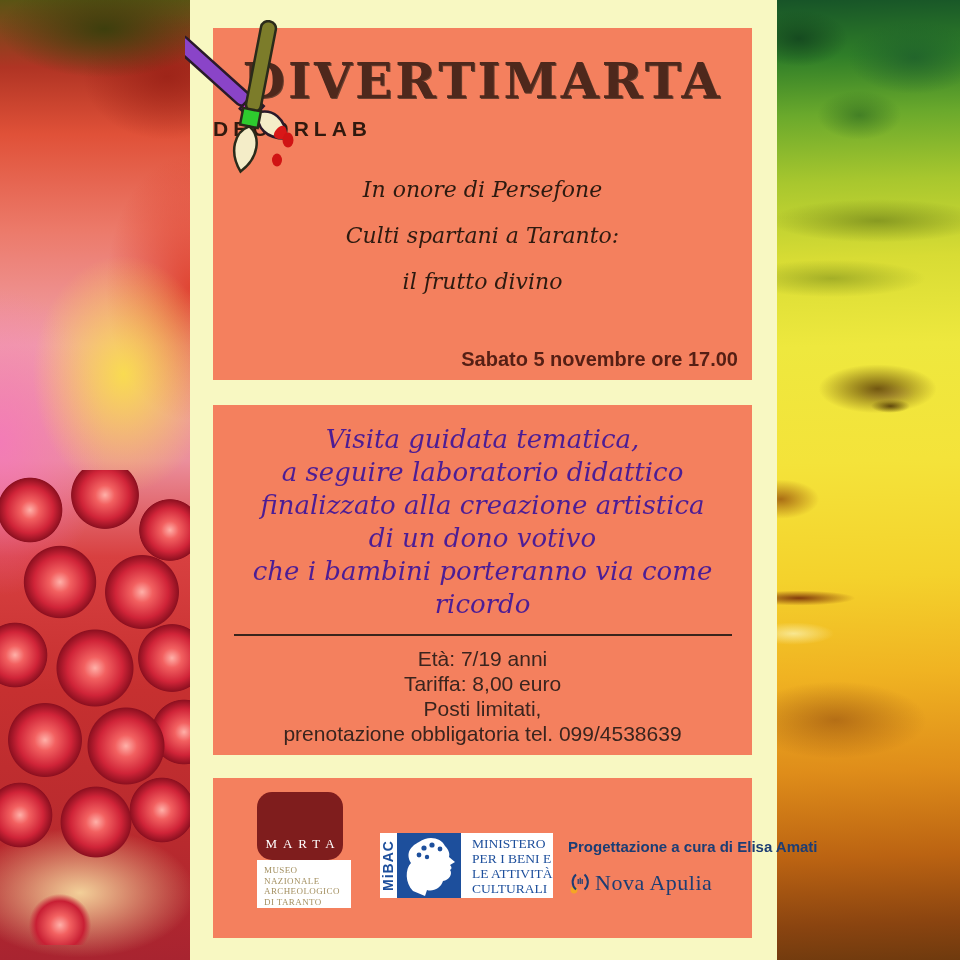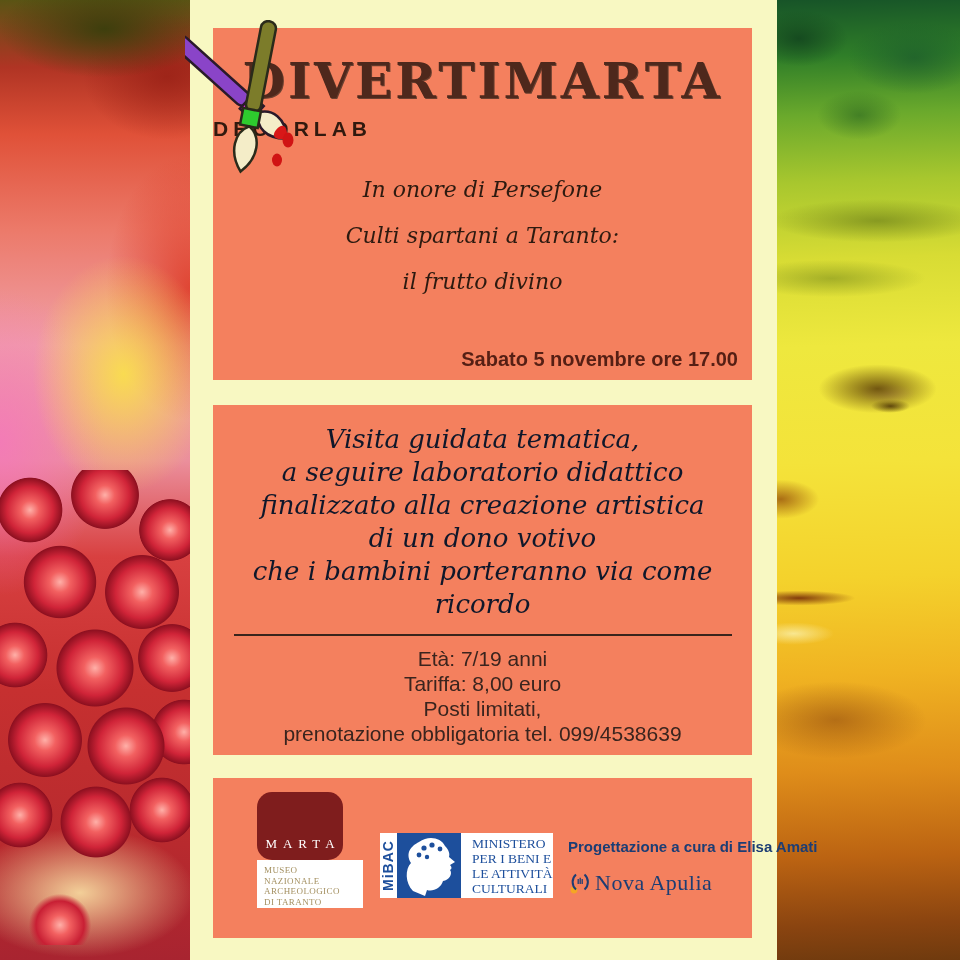--- a/index.html
+++ b/index.html
@@ -77,35 +77,35 @@
   }
   .script1{margin-top:26px;text-align:center;color:#2d1a10;
     font-family:"DejaVu Serif",serif;font-style:italic;}
   .script1 p{margin:0;font-size:22px;line-height:46px;}
   .date{
     position:absolute;right:14px;bottom:9px;
     font-size:20px;font-weight:bold;color:#551f14;
     font-family:"Liberation Sans",sans-serif;
   }
   
-  .script2{padding-top:18px;text-align:center;color:#0f172a;
+  .script2{padding-top:18px;text-align:center;color:#4c1d95;
     font-family:"DejaVu Serif",serif;font-style:italic;}
   .script2 p{margin:0;font-size:26px;line-height:33px;}
   .divider{width:498px;margin:13px auto 10px auto;border-top:2px solid #3a241c;}
   .details{text-align:center;color:#3a241e;}
   .details p{margin:0;font-size:21px;line-height:25px;}
   
   .marta{position:absolute;left:44px;top:14px;width:86px;}
   .marta-top{width:86px;height:68px;background:#7f1d1d;position:relative;border-radius:15px;}
   .marta-name{
     position:absolute;left:0;right:0;bottom:8px;text-align:center;
     color:#fff;font-size:13px;letter-spacing:6px;padding-left:6px;
     font-family:"Liberation Serif",serif;
   }
-  .marta-bottom{width:106px;height:48px;background:#fff;padding:5px 0 0 7px;box-sizing:border-box;}
+  .marta-bottom{width:94px;height:48px;background:#fff;padding:5px 0 0 7px;box-sizing:border-box;}
   .marta-bottom div{
     font-family:"Liberation Serif",serif;color:#A49060;
     font-size:9px;line-height:10.5px;letter-spacing:0.4px;
   }
   .mibac{position:absolute;left:167px;top:55px;width:173px;height:65px;background:#fff;display:flex;}
   .mibac-vert{
     writing-mode:vertical-rl;transform:rotate(180deg);
     font-size:14px;font-weight:bold;color:#1d4f9c;
     padding:2px 0 2px 1px;letter-spacing:1px;text-align:center;width:16px;
     font-family:"Liberation Sans",sans-serif;

